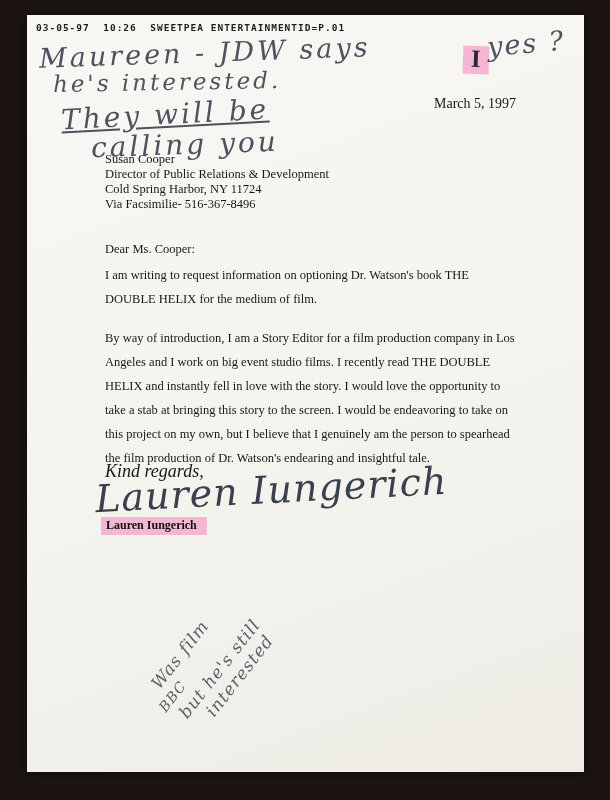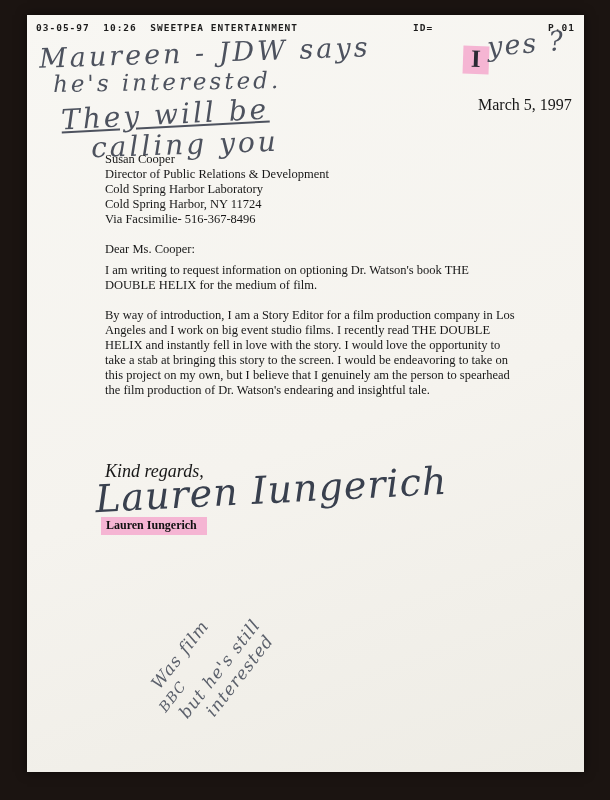--- a/index.html
+++ b/index.html
@@ -22,21 +22,21 @@
     height: 757px;
     background: linear-gradient(160deg, #f8f7f3 0%, var(--paper, #f5f3ee) 55%, #eeece5 100%);
     box-shadow: 0 0 10px rgba(0,0,0,0.55);
   }
   .fax-header {
     position: absolute;
     top: 7px;
     left: 9px;
     right: 9px;
     display: flex;
-    justify-content: space-between;
+    justify-content: flex-start;
     font-family: "DejaVu Sans Mono", monospace;
     font-size: 9.5px;
     font-weight: bold;
     letter-spacing: 1px;
     color: #1d1d1d;
     white-space: pre;
   }
   .hand {
     font-family: "DejaVu Serif", serif;
     font-style: italic;
@@ -95,23 +95,22 @@
     left: 64px;
     top: 113px;
     font-size: 28px;
     letter-spacing: 3px;
     transform: rotate(-2deg);
   }
   .letter-date {
     position: absolute;
     left: 407px;
     top: 81px;
-    font-size: 16px;
-    color: #171717;
-    margin-left: 44px;
+    font-size: 14px;
+    color: #171717;
   }
   .recipient {
     position: absolute;
     left: 78px;
     top: 137px;
     font-size: 12.5px;
     line-height: 15px;
     color: #171717;
   }
   .salutation {
@@ -121,21 +120,21 @@
     font-size: 12.5px;
     color: #171717;
     text-align: right;
   }
   .body-text {
     position: absolute;
     left: 78px;
     top: 248px;
     width: 414px;
     font-size: 12.5px;
-    line-height: 15px;
+    line-height: 24px;
     color: #171717;
   }
   .body-text p {
     margin: 0 0 15px 0;
   }
   .closing {
     position: absolute;
     left: 78px;
     top: 446px;
     font-size: 18px;
@@ -193,21 +192,20 @@
   <div class="hand ann-yes">yes ?</div>
   <div class="hand ann-line2">he's interested.</div>
   <div class="hand ann-call1">They will be</div>
   <div class="hand ann-call2">calling you</div>
 
   <div class="letter-date">March 5, 1997</div>
 
   <div class="recipient">
     <div>Susan Cooper</div>
     <div>Director of Public Relations &amp; Development</div>
-    <div>Cold Spring Harbor Laboratory</div>
     <div>Cold Spring Harbor, NY 11724</div>
     <div>Via Facsimilie- 516-367-8496</div>
   </div>
 
   <div class="salutation">Dear Ms. Cooper:</div>
 
   <div class="body-text">
     <p>I am writing to request information on optioning Dr. Watson's book THE DOUBLE HELIX for the medium of film.</p>
     <p>By way of introduction, I am a Story Editor for a film production company in Los Angeles and I work on big event studio films.  I recently read THE DOUBLE HELIX and instantly fell in love with the story.  I would love the opportunity to take a stab at bringing this story to the screen.  I would be endeavoring to take on this project on my own, but I believe that I genuinely am the person to spearhead the film production of Dr. Watson's endearing and insightful tale.</p>
   </div>

